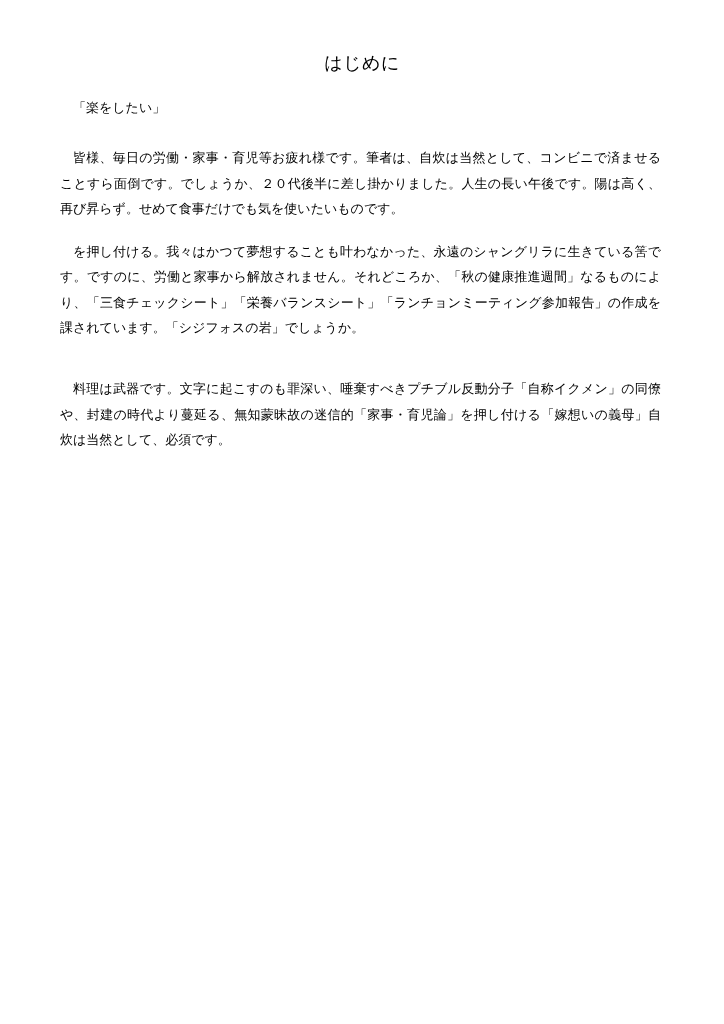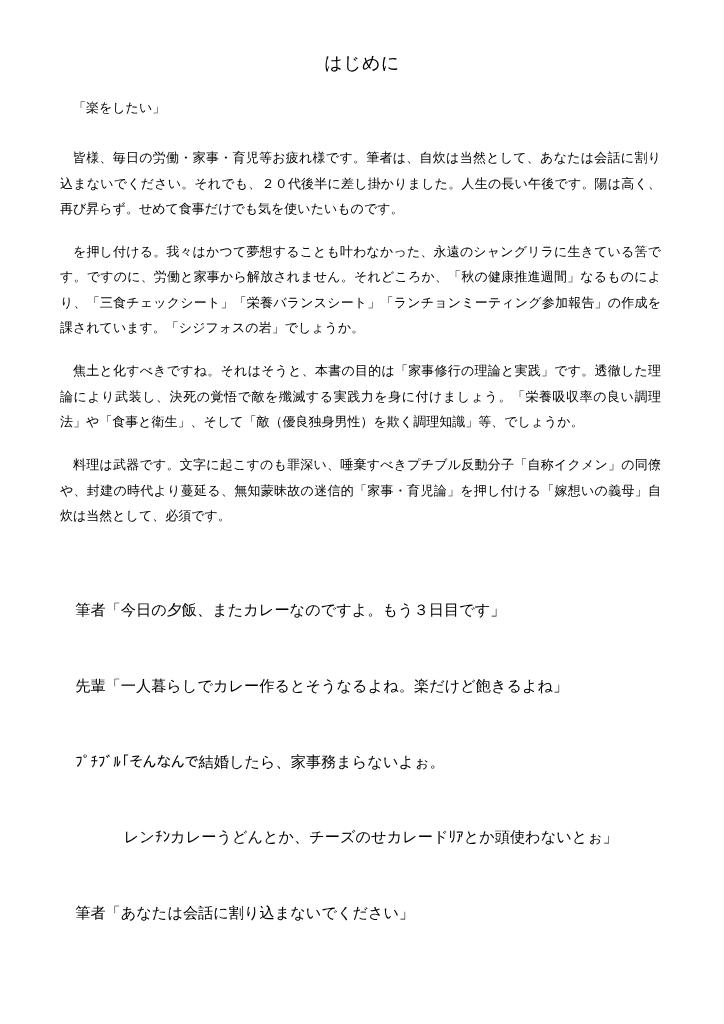--- a/index.html
+++ b/index.html
@@ -66,41 +66,33 @@
   <h1 class="doc-title">はじめに</h1>
 
   <div class="body-area">
 
     <div class="gap-sm"></div>
 
     <p class="para indent1">「楽をしたい」</p>
 
     <div class="gap-md"></div>
 
-    <p class="para indent1">皆様、毎日の労働・家事・育児等お疲れ様です。筆者は、自炊は当然として、あなたは会話に割り込まないでください。それでも、２０代後半に差し掛かりました。人生の長い午後です。陽は高く、再び昇らず。せめて食事だけでも気を使いたいものです。</p>
+    <p class="para indent1">皆様、毎日の労働・家事・育児等お疲れ様です。筆者は、自炊は当然として、コンビニで済ませることすら面倒です。でしょうか、２０代後半に差し掛かりました。人生の長い午後です。陽は高く、再び昇らず。せめて食事だけでも気を使いたいものです。</p>
 
     <div class="gap-sm"></div>
 
     <p class="para indent1">を押し付ける。我々はかつて夢想することも叶わなかった、永遠のシャングリラに生きている筈です。ですのに、労働と家事から解放されません。それどころか、「秋の健康推進週間」なるものにより、「三食チェックシート」「栄養バランスシート」「ランチョンミーティング参加報告」の作成を課されています。「シジフォスの岩」でしょうか。</p>
 
     <div class="gap-sm"></div>
 
-    <p class="para indent1">焦土と化すべきですね。それはそうと、本書の目的は「家事修行の理論と実践」です。透徹した理論により武装し、決死の覚悟で敵を殲滅する実践力を身に付けましょう。「栄養吸収率の良い調理法」や「食事と衛生」、そして「敵（優良独身男性）を欺く調理知識」等、でしょうか。</p>
 
     <div class="gap-sm"></div>
 
     <p class="para indent1">料理は武器です。文字に起こすのも罪深い、唾棄すべきプチブル反動分子「自称イクメン」の同僚や、封建の時代より蔓延る、無知蒙昧故の迷信的「家事・育児論」を押し付ける「嫁想いの義母」自炊は当然として、必須です。</p>
 
     <div class="gap-sm"></div>
 
-    <div class="dialogue">
-      <span class="dlg-line dlg-indent-first" style="padding-left:1em;">筆者「今日の夕飯、またカレーなのですよ。もう３日目です」</span>
-      <span class="dlg-line" style="padding-left:1em;">先輩「一人暮らしでカレー作るとそうなるよね。楽だけど飽きるよね」</span>
-      <span class="dlg-line" style="padding-left:1em;">ﾌﾟﾁﾌﾞﾙ「そんなんで結婚したら、家事務まらないよぉ。</span>
-      <span class="dlg-line dlg-indent">レンﾁﾝカレーうどんとか、チーズのせカレードﾘｱとか頭使わないとぉ」</span>
-      <span class="dlg-line" style="padding-left:1em;">筆者「あなたは会話に割り込まないでください」</span>
-    </div>
 
     <div class="gap-sm"></div>
 
   </div>
 
 </div>
 
 </body></html>

